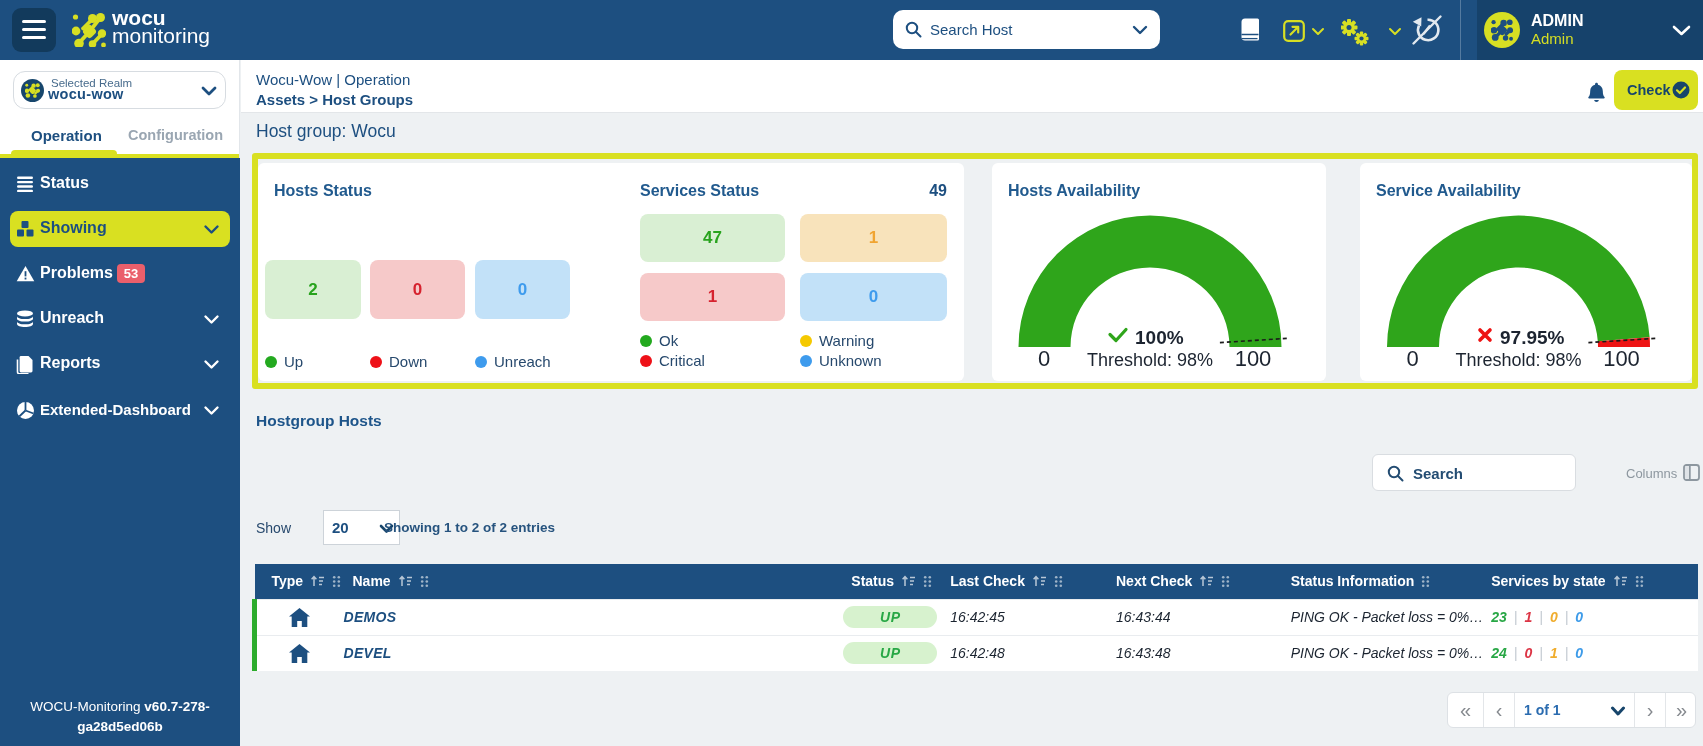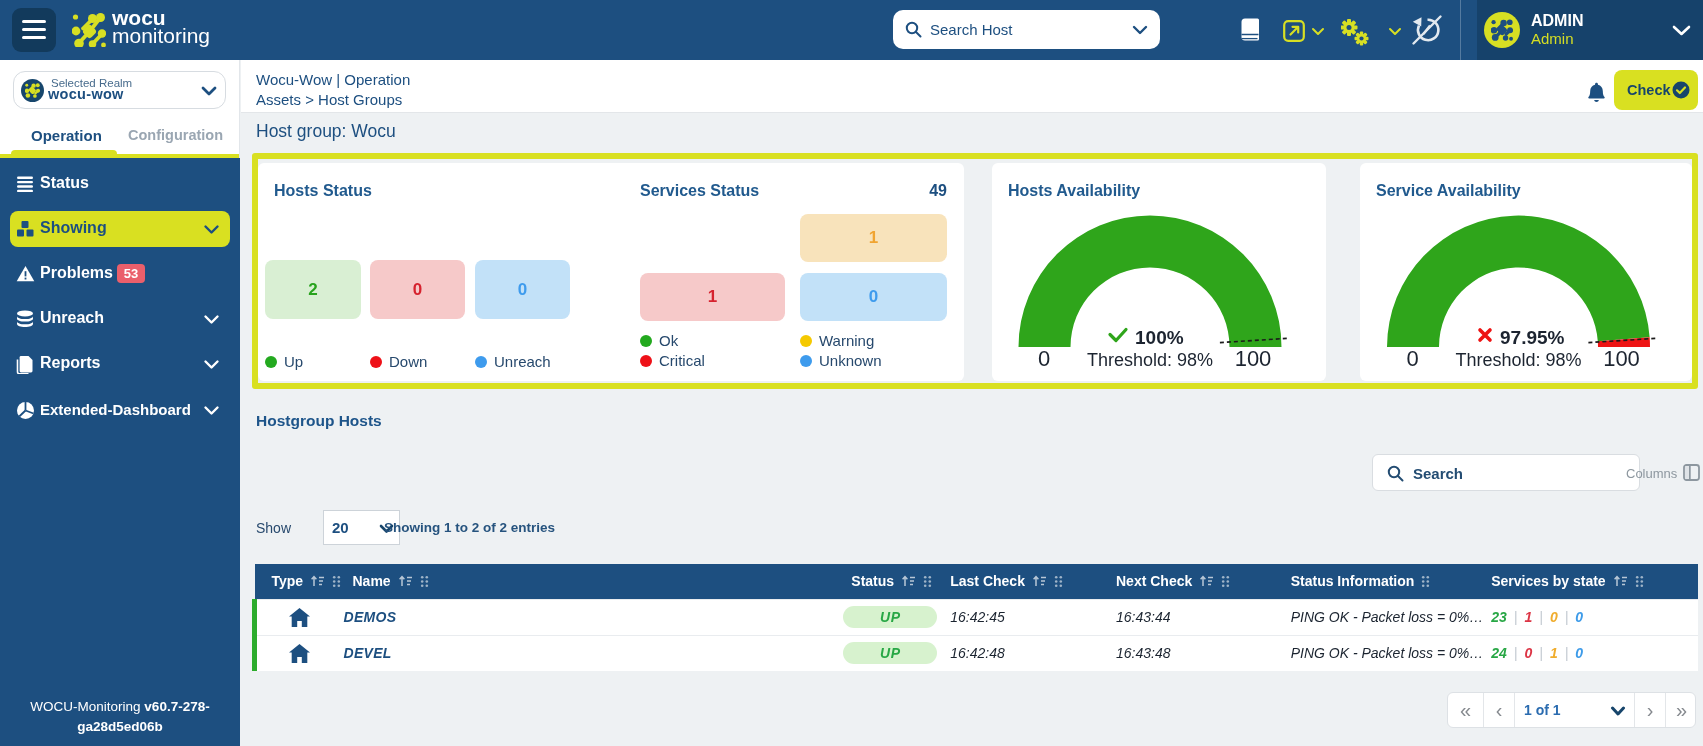--- a/index.html
+++ b/index.html
@@ -36,39 +36,39 @@
 .mitem .ic { position:absolute; left:16px; top:9px; }
 .mitem .tx { position:absolute; left:40px; top:8px; font-size:16px; font-weight:700; }
 .mitem .ch { position:absolute; left:203px; top:13px; }
 #assetspill { position:absolute; left:10px; top:53px; width:220px; height:36px; background:#d9e021; border-radius:8px; }
 #pbadge { position:absolute; left:117px; top:8px; width:28px; height:19px; background:#ea5f6b; border-radius:4px; color:#fff; font-size:13px; font-weight:700; text-align:center; line-height:19px; }
 #version { position:absolute; left:0; top:539px; width:240px; text-align:center; color:#fff; font-size:13.5px; line-height:20px; }
 #version b { font-weight:700; }
 
 #crumb { position:absolute; left:241px; top:60px; width:1462px; height:53px; background:#fff; border-bottom:1px solid #e3e6e9; z-index:10; }
 #crumb .l1 { position:absolute; left:15px; top:11px; font-size:15px; color:#1d4f80; }
-#crumb .l2 { position:absolute; left:15px; top:31px; font-size:15px; font-weight:400; color:#1d4f80; }
+#crumb .l2 { position:absolute; left:15px; top:31px; font-size:15px; font-weight:700; color:#1d4f80; }
 #bell { position:absolute; left:1346px; top:21px; }
 #checkbtn { position:absolute; left:1373px; top:10px; width:84px; height:40px; background:#d9e021; border-radius:8px; }
 #checkbtn .t { position:absolute; left:13px; top:12px; font-size:14.5px; font-weight:700; color:#17456b; }
 #pagehead { position:absolute; left:256px; top:121px; font-size:17.5px; color:#1d4f80; z-index:5; }
 #pagehead b { font-weight:400; }
 
 #panel { position:absolute; left:252px; top:153px; width:1446px; height:236px; border:6px solid #d9e021; border-radius:3px; }
 .card { position:absolute; top:4px; height:218px; background:#fff; border-radius:6px; }
 .card .title { position:absolute; left:16px; top:19px; font-size:16px; font-weight:700; color:#215a8e; }
 .card .cnum { position:absolute; top:19px; font-size:16px; font-weight:700; color:#1d4f80; }
 .pill { position:absolute; border-radius:8px; text-align:center; font-weight:700; font-size:17px; }
 .leg { position:absolute; font-size:15px; color:#27496d; }
 .leg i { display:inline-block; width:12px; height:12px; border-radius:50%; margin-right:7px; vertical-align:-1px; }
 
 .gtitle { position:absolute; left:16px; top:19px; font-size:16px; font-weight:700; color:#215a8e; }
 
 #hgh { position:absolute; left:256px; top:412px; font-size:15.5px; font-weight:700; color:#1e558a; }
-#searchbox { position:absolute; left:1372px; top:454px; width:268px; height:37px; background:#fff; border:1px solid #d9dde1; border-radius:6px; }
+#searchbox { position:absolute; left:1372px; top:454px; width:204px; height:37px; background:#fff; border:1px solid #d9dde1; border-radius:6px; }
 #searchbox .txt { position:absolute; left:40px; top:10px; font-size:15px; font-weight:700; color:#234c72; }
 #colslbl { position:absolute; left:1626px; top:466px; font-size:13px; color:#8d979f; }
 #showrow { position:absolute; left:256px; top:510px; height:35px; }
 #showlbl { position:absolute; left:0px; top:10px; font-size:14px; color:#27496d; }
 #showsel { position:absolute; left:41px; top:0px; width:77px; height:35px; border:1px solid #cdd3d9; border-radius:0; background:#fff;margin-left:26px; }
 #showsel .v { position:absolute; left:8px; top:8px; font-size:15px; font-weight:700; color:#1d4f80; }
 #showing { position:absolute; left:128px; top:10px; font-size:13.5px; color:#26537e; font-weight:700; white-space:nowrap; }
 table#tbl { position:absolute; left:252px; top:564px; width:1446px; border-collapse:collapse; }
 #tbl th { background:#1d4f80; color:#fff; height:35px; font-size:14px; font-weight:700; text-align:left; white-space:nowrap; }
 #tbl td { background:#fff; height:36px; font-size:14px; color:#1b2430; border-top:1px solid #e9ecef; white-space:nowrap;font-style:italic; }
@@ -320,20 +320,21 @@
     <div class="pill" style="left:7px; top:97px; width:96px; height:59px; line-height:59px; background:#d9efd3; color:#28a31d;">2</div>
     <div class="pill" style="left:112px; top:97px; width:95px; height:59px; line-height:59px; background:#f6c9c9; color:#d6222e;">0</div>
     <div class="pill" style="left:217px; top:97px; width:95px; height:59px; line-height:59px; background:#c2e1f8; color:#3e9bed;">0</div>
     <div class="leg" style="left:7px; top:190px;"><i style="background:#23a91f"></i>Up</div>
     <div class="leg" style="left:112px; top:190px;"><i style="background:#ee1118"></i>Down</div>
     <div class="leg" style="left:217px; top:190px;"><i style="background:#3e9bed"></i>Unreach</div>
   </div>
   <div class="card" style="left:366px; width:340px;">
     <div class="title">Services Status</div>
     <div class="cnum" style="right:17px">49</div>
+    <div class="pill" style="left:16px; top:51px; width:145px; height:48px; line-height:48px; background:#d9efd3; color:#28a31d;">47</div>
     <div class="pill" style="left:176px; top:51px; width:147px; height:48px; line-height:48px; background:#f8e3bb; color:#f0a431;">1</div>
     <div class="pill" style="left:16px; top:110px; width:145px; height:48px; line-height:48px; background:#f6c9c9; color:#d6222e;">1</div>
     <div class="pill" style="left:176px; top:110px; width:147px; height:48px; line-height:48px; background:#c2e1f8; color:#3e9bed;">0</div>
     <div class="leg" style="left:16px; top:169px;"><i style="background:#23a91f"></i>Ok</div>
     <div class="leg" style="left:176px; top:169px;"><i style="background:#f5c900"></i>Warning</div>
     <div class="leg" style="left:16px; top:189px;"><i style="background:#ee1118"></i>Critical</div>
     <div class="leg" style="left:176px; top:189px;"><i style="background:#3e9bed"></i>Unknown</div>
   </div>
   <div class="card" style="left:734px; width:334px;">
     <div class="gtitle">Hosts Availability</div>

